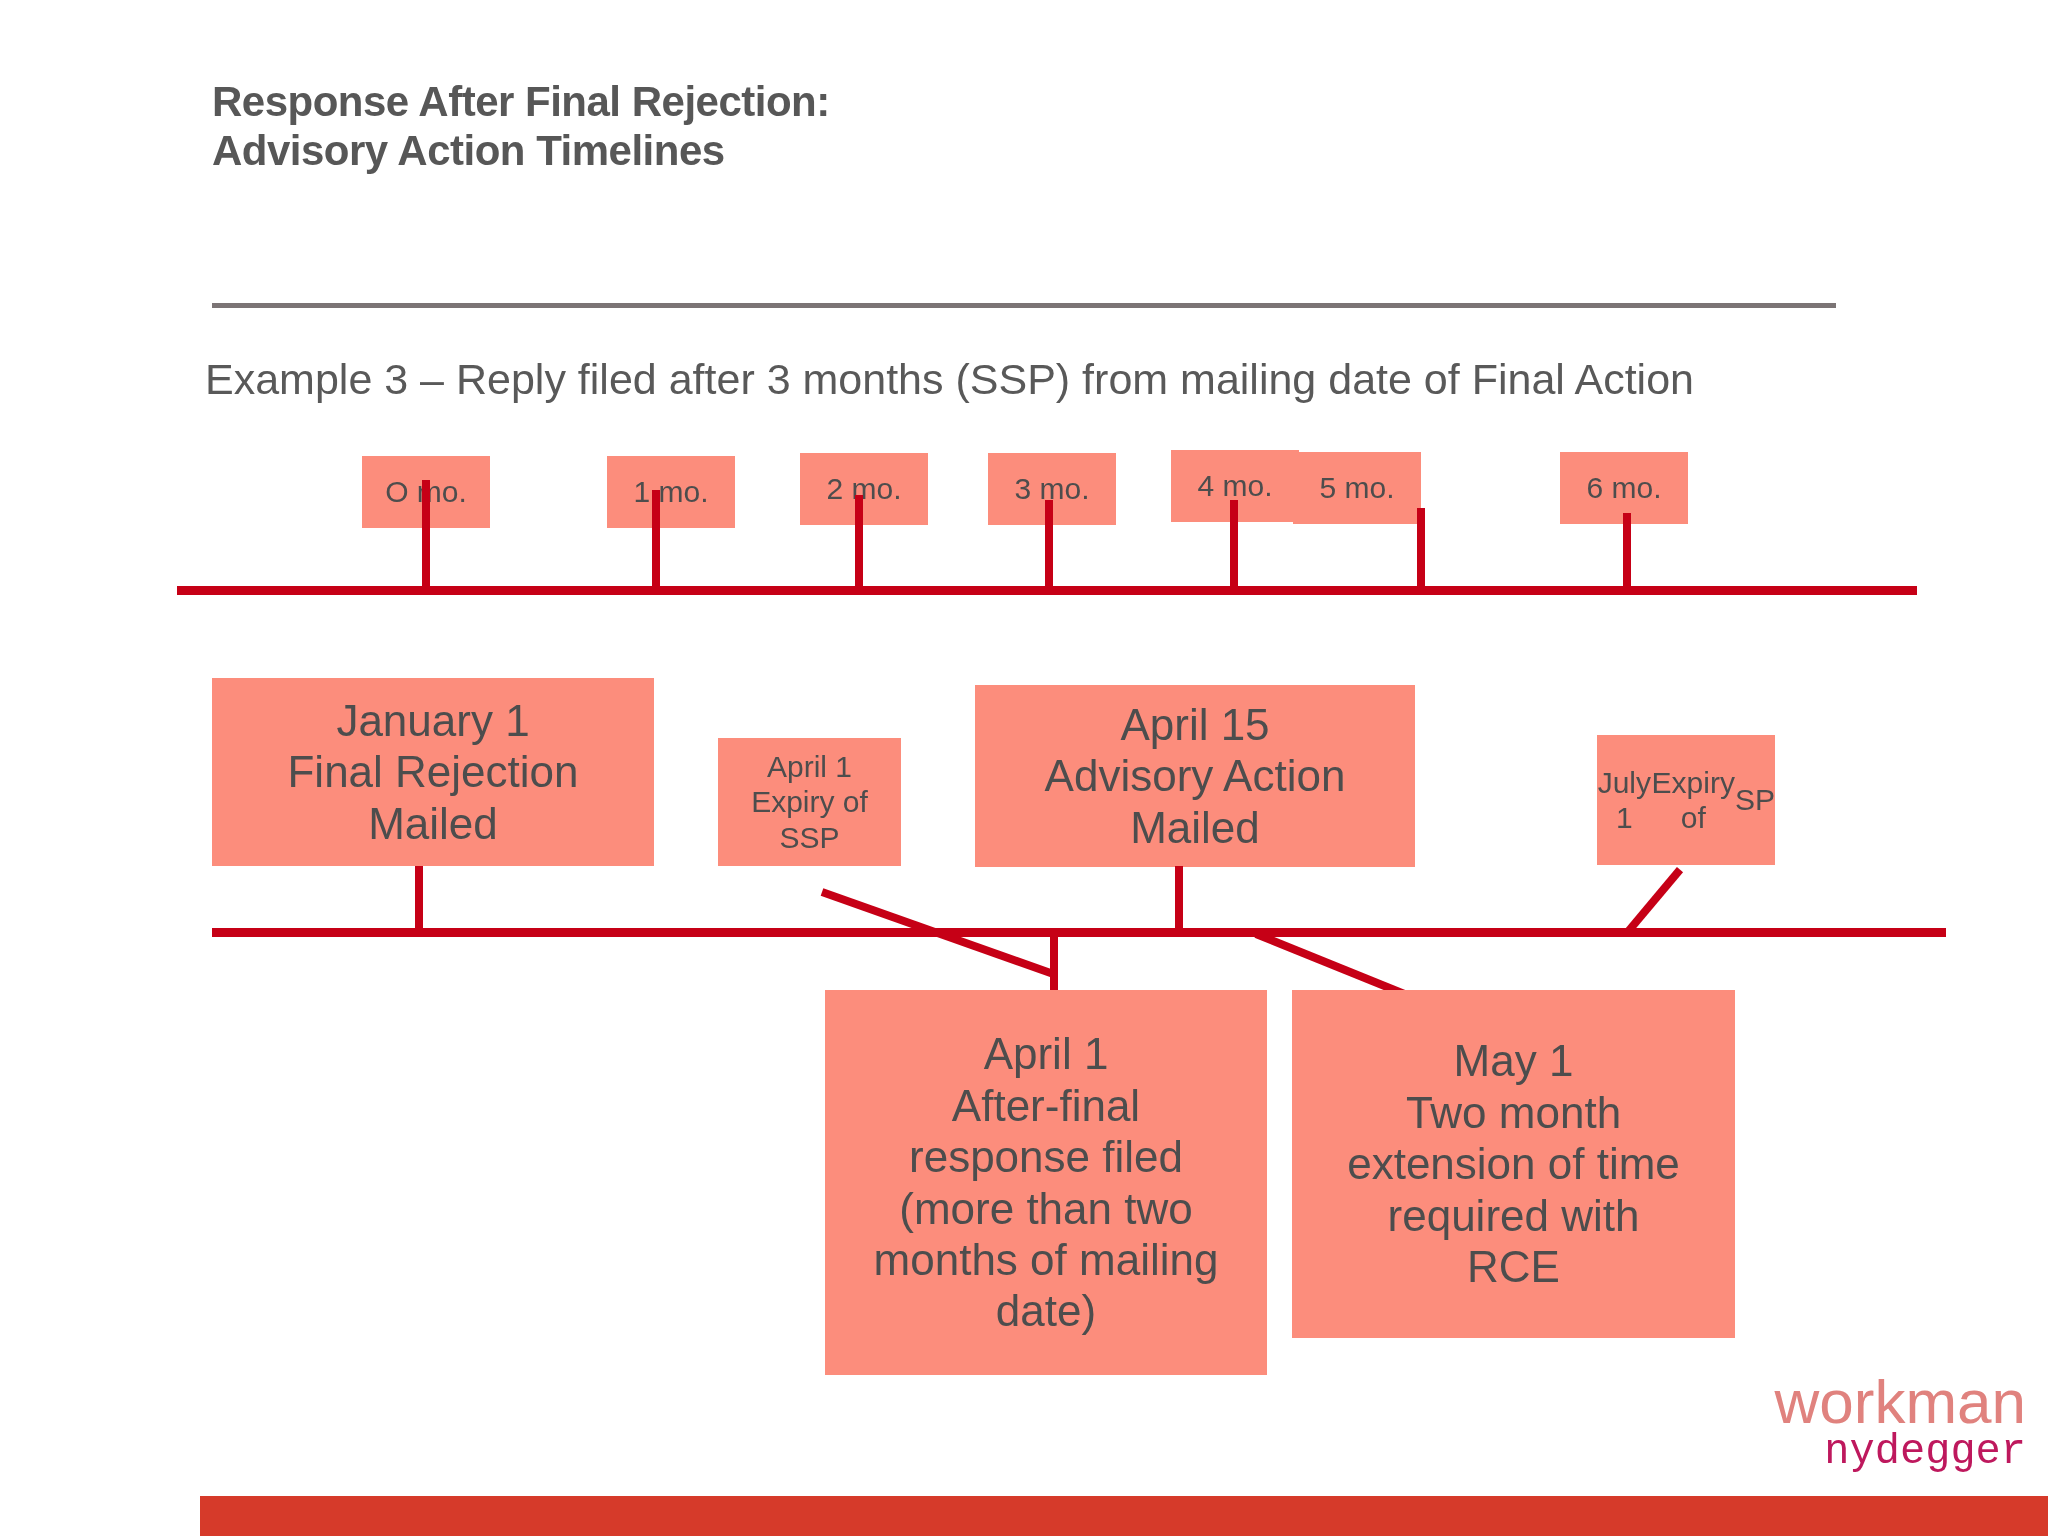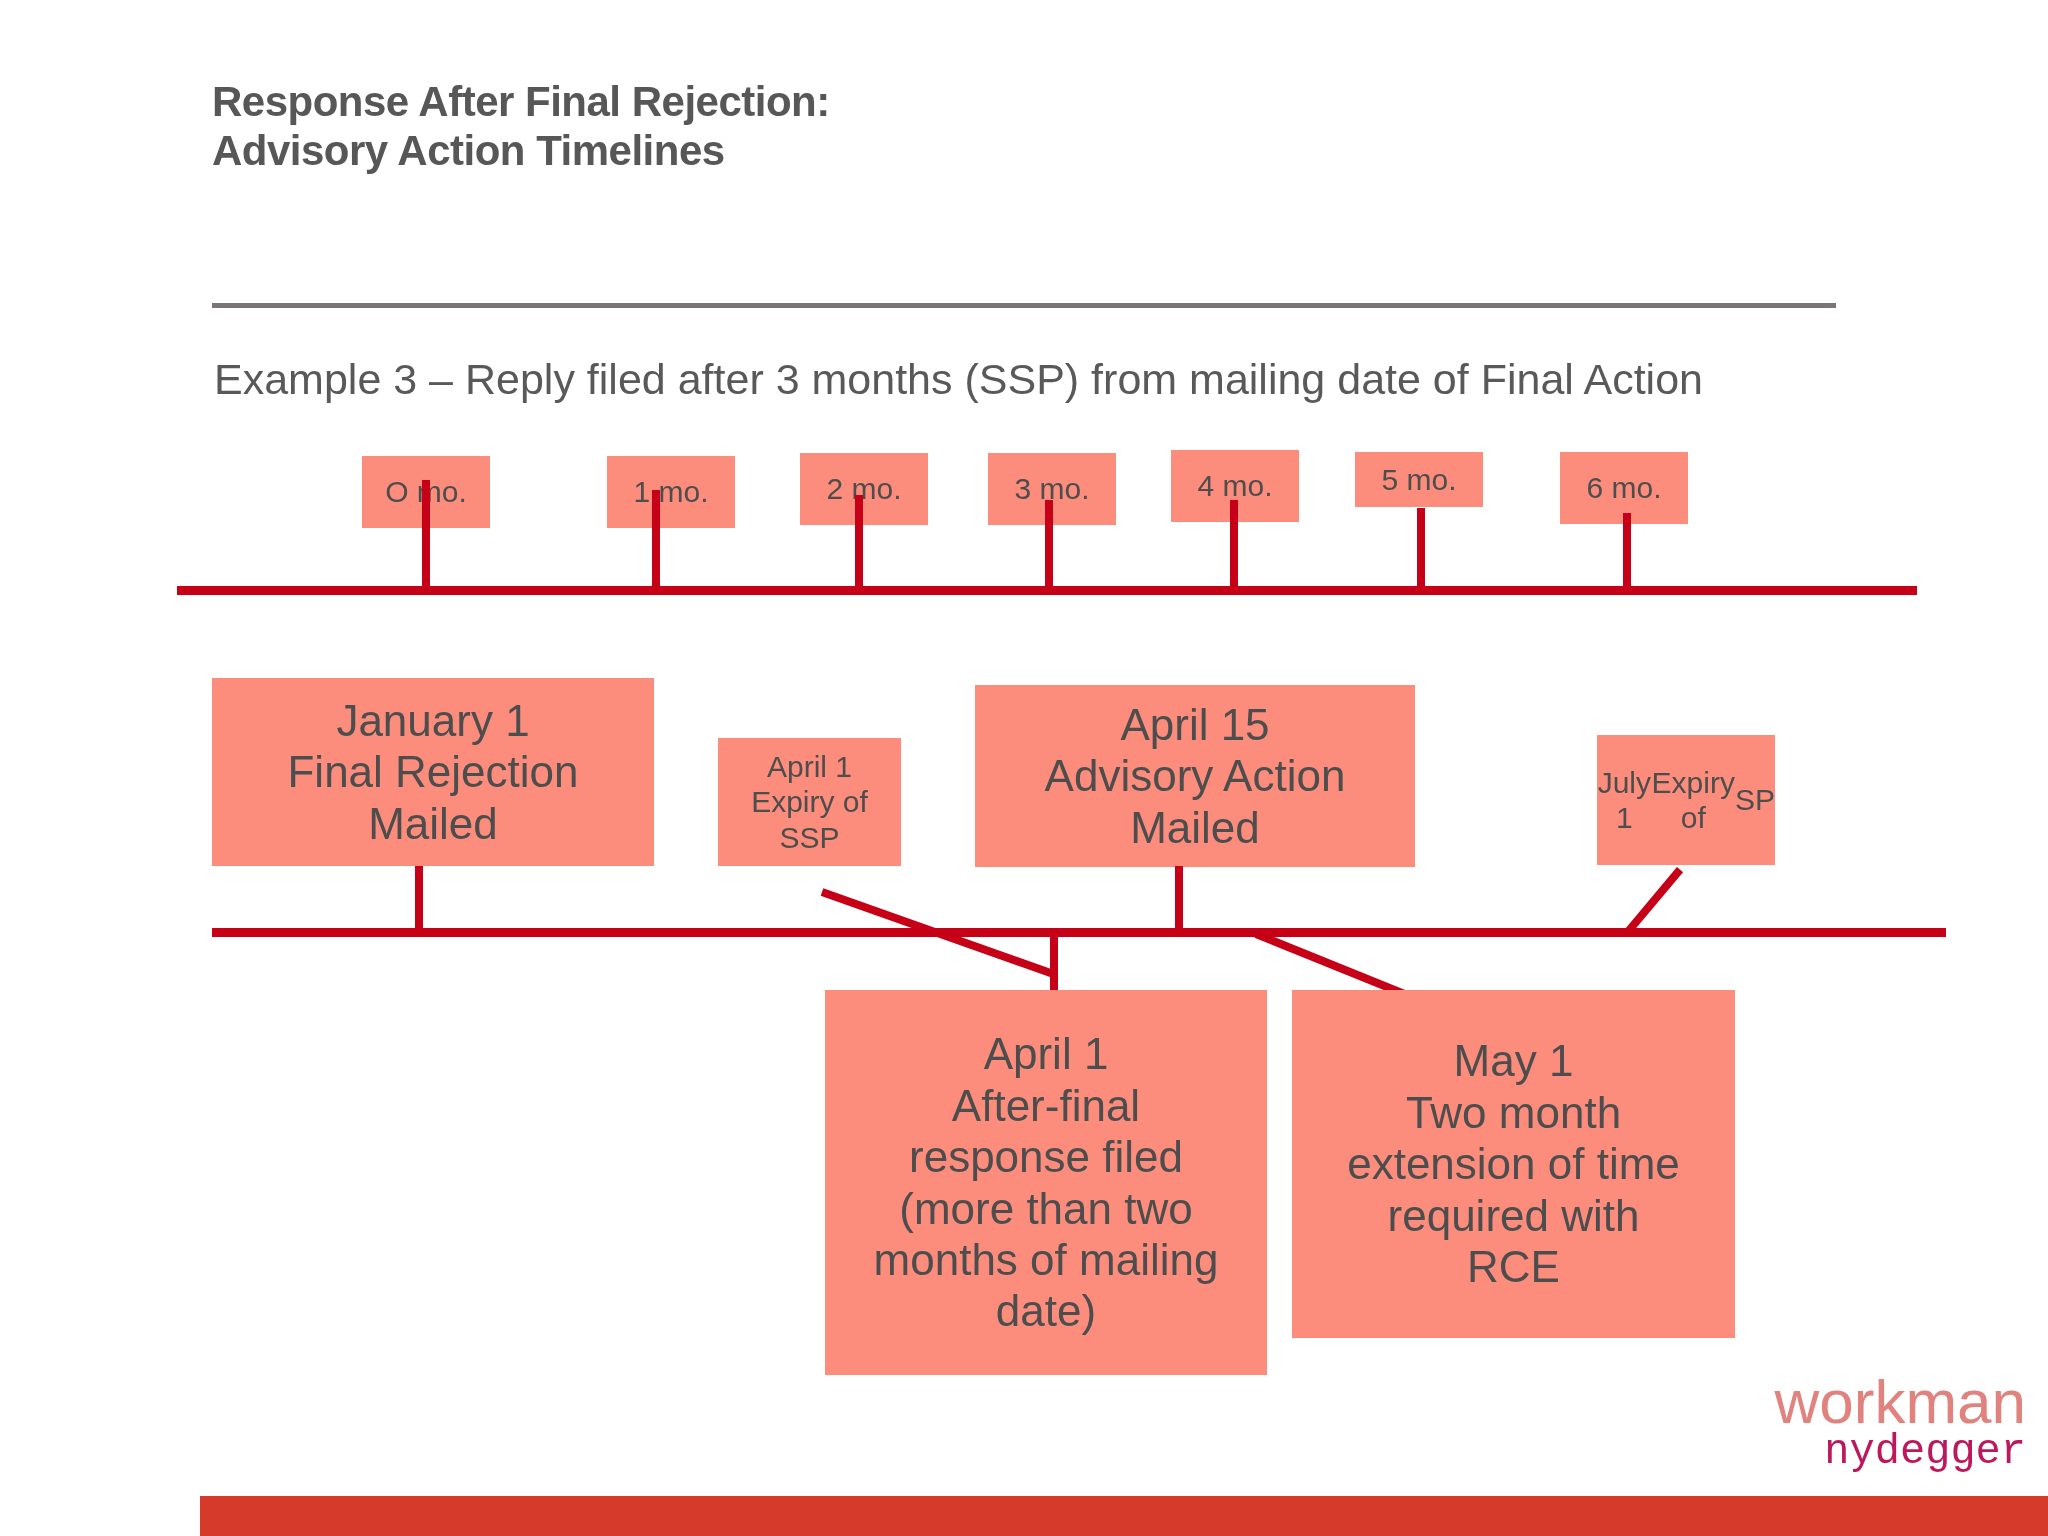--- a/index.html
+++ b/index.html
@@ -19,21 +19,21 @@
   }
   .title .l2{display:block;}
   .title-rule{
     position:absolute;left:212px;top:303px;width:1624px;height:5px;
     background:#7b7475;
   }
 
   
   .subtitle{
     position:absolute;left:205px;top:355px;width:1760px;
-    font-size:43px;color:#595959;white-space:nowrap;margin-left:9px;
+    font-size:43px;color:#595959;white-space:nowrap;
   }
 
   
   .box{
     position:absolute;background:#fc8d7c;color:#4d4d4d;
     display:flex;align-items:center;justify-content:center;
     text-align:center;box-sizing:border-box;
     line-height:1.17;
   }
   .mo-box{font-size:30px;}
@@ -65,21 +65,21 @@
   </div>
   <div class="title-rule"></div>
 
   <div class="subtitle">Example 3 – Reply filed after 3 months (SSP) from mailing date of Final Action</div>
 
   <div class="box mo-box" style="left:362px;top:456px;width:128px;height:72px;">O mo.</div>
   <div class="box mo-box" style="left:598px;top:456px;width:128px;height:72px;margin-left:9px;">1 mo.</div>
   <div class="box mo-box" style="left:800px;top:453px;width:128px;height:72px;">2 mo.</div>
   <div class="box mo-box" style="left:988px;top:453px;width:128px;height:72px;">3 mo.</div>
   <div class="box mo-box" style="left:1171px;top:450px;width:128px;height:72px;">4 mo.</div>
-  <div class="box mo-box" style="left:1355px;top:452px;width:128px;height:55px;text-align:center;">5 mo.</div>
+  <div class="box mo-box" style="left:1293px;top:452px;width:128px;height:72px;text-align:center;">5 mo.</div>
   <div class="box mo-box" style="left:1560px;top:452px;width:128px;height:72px;">6 mo.</div>
 
   <div class="tick" style="left:422px;top:480px;height:110px;"></div>
   <div class="tick" style="left:652px;top:490px;height:100px;"></div>
   <div class="tick" style="left:855px;top:495px;height:95px;"></div>
   <div class="tick" style="left:1045px;top:500px;height:90px;"></div>
   <div class="tick" style="left:1230px;top:500px;height:90px;"></div>
   <div class="tick" style="left:1417px;top:508px;height:82px;"></div>
   <div class="tick" style="left:1623px;top:513px;height:77px;"></div>
 

